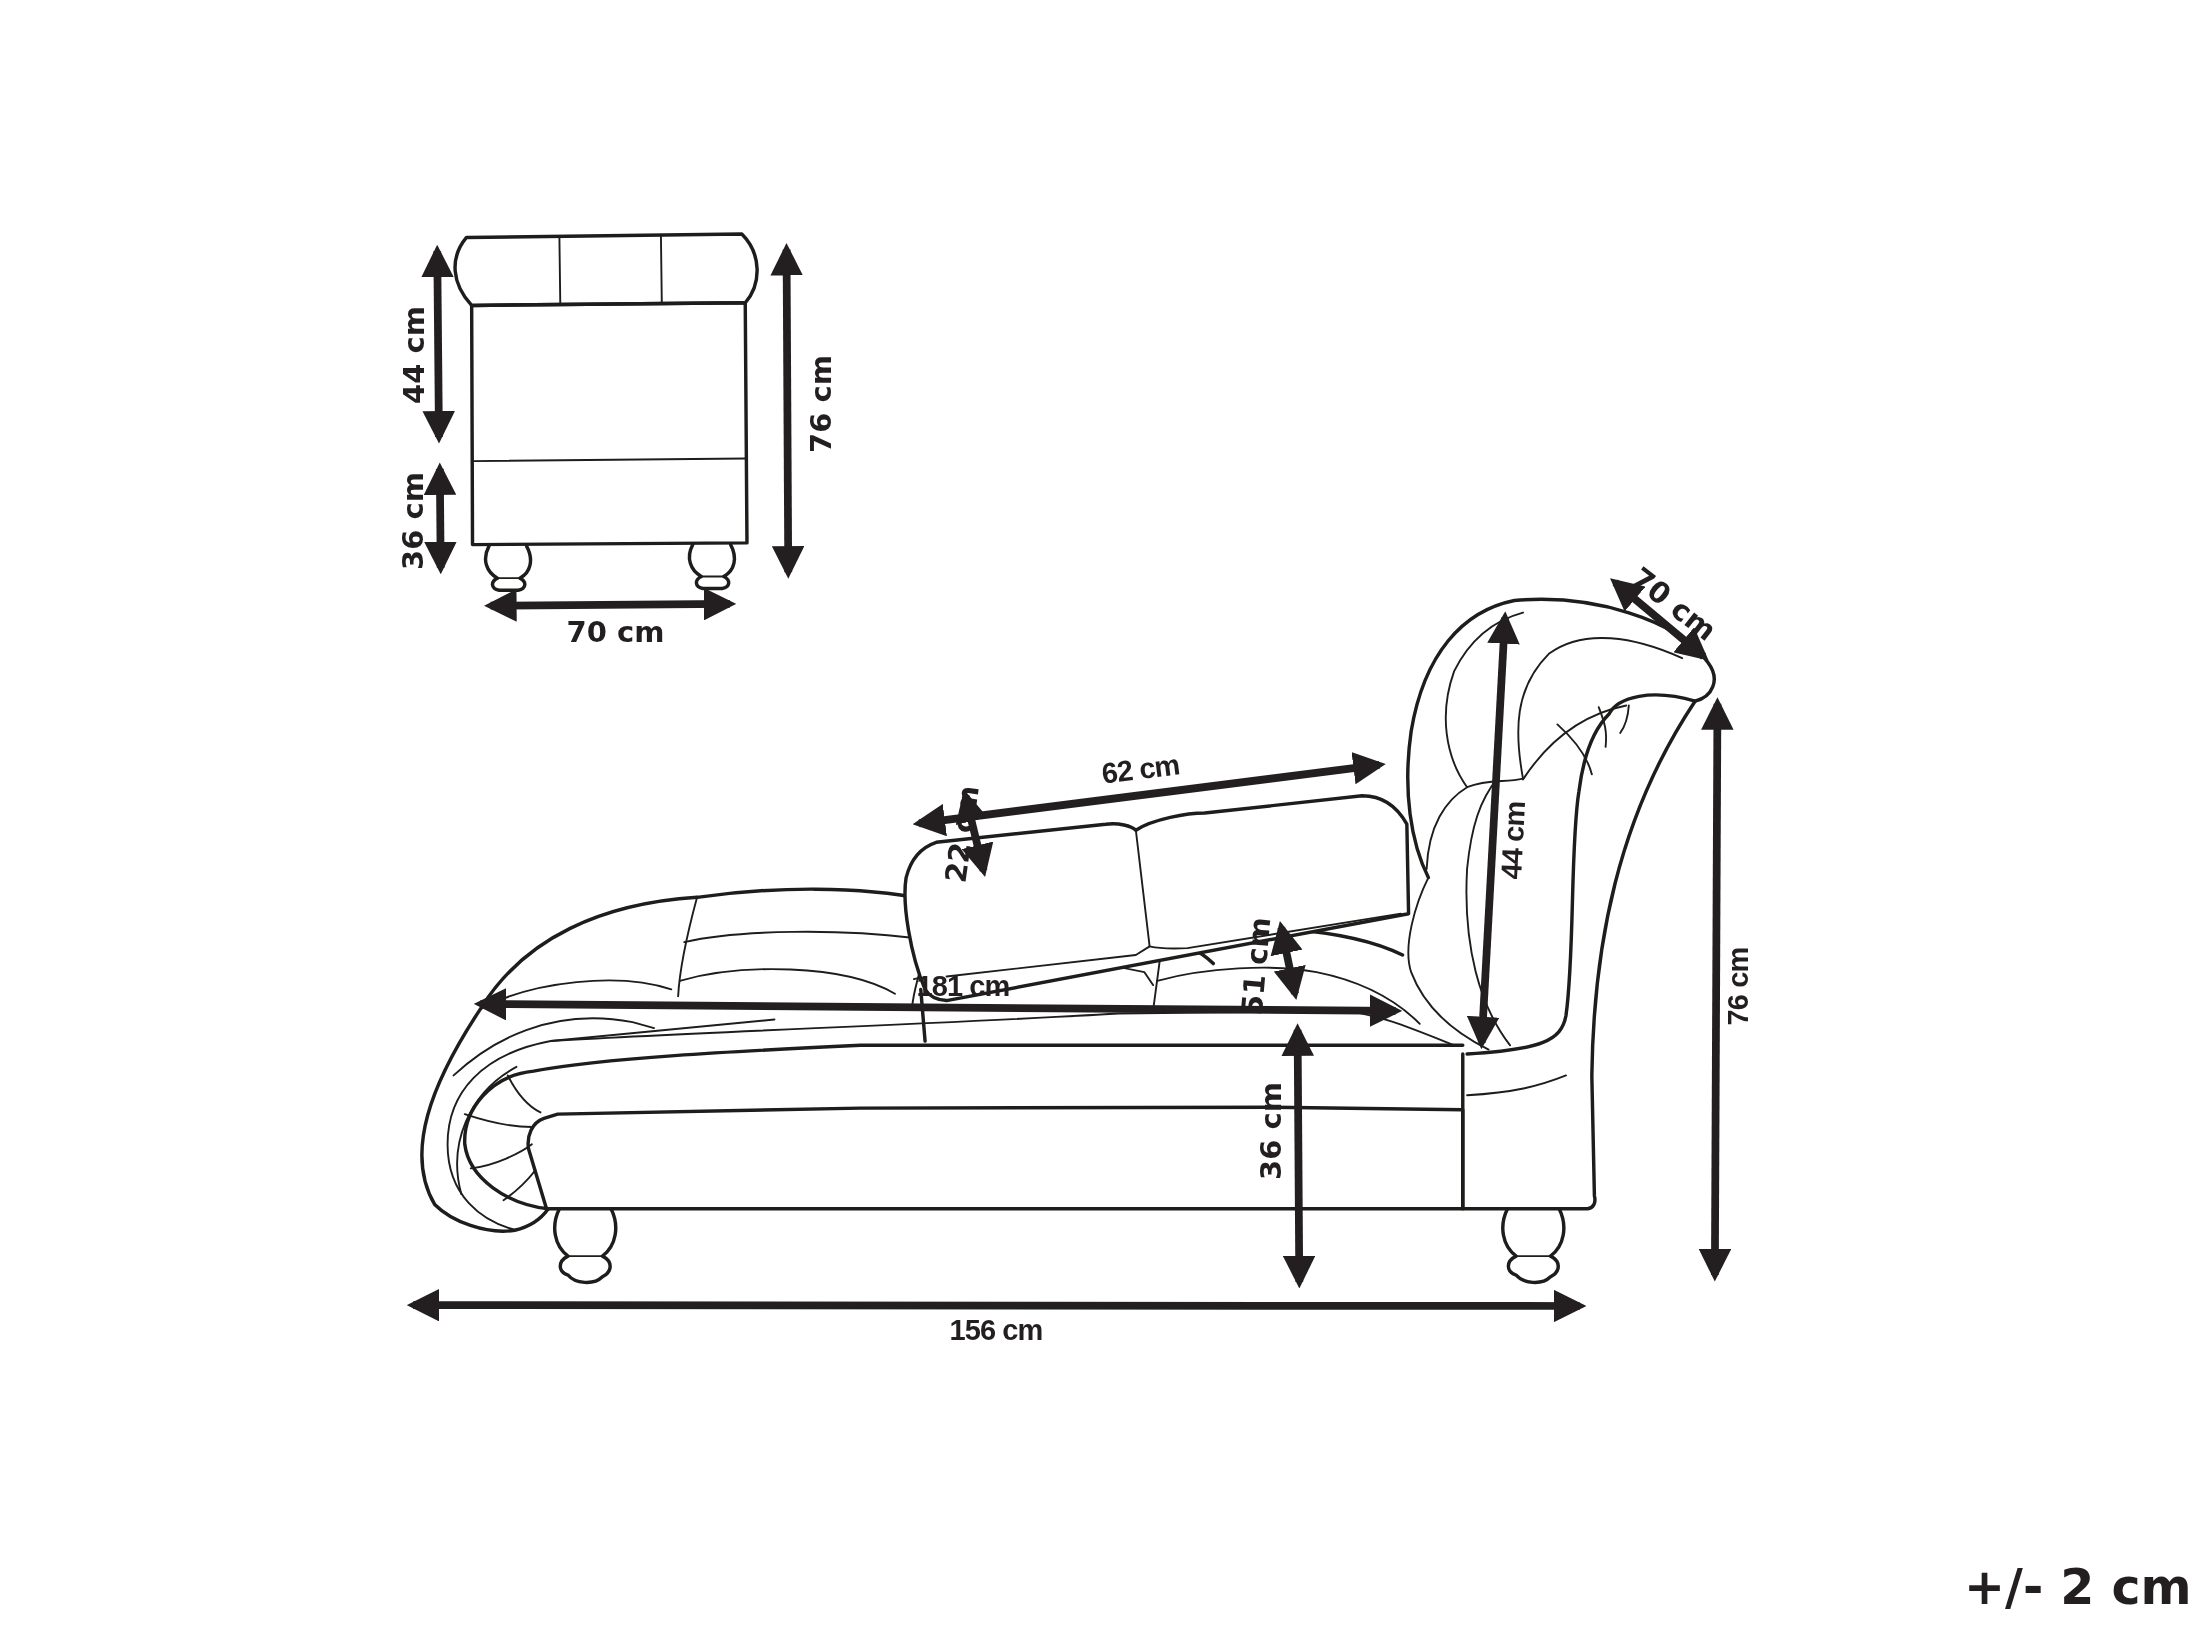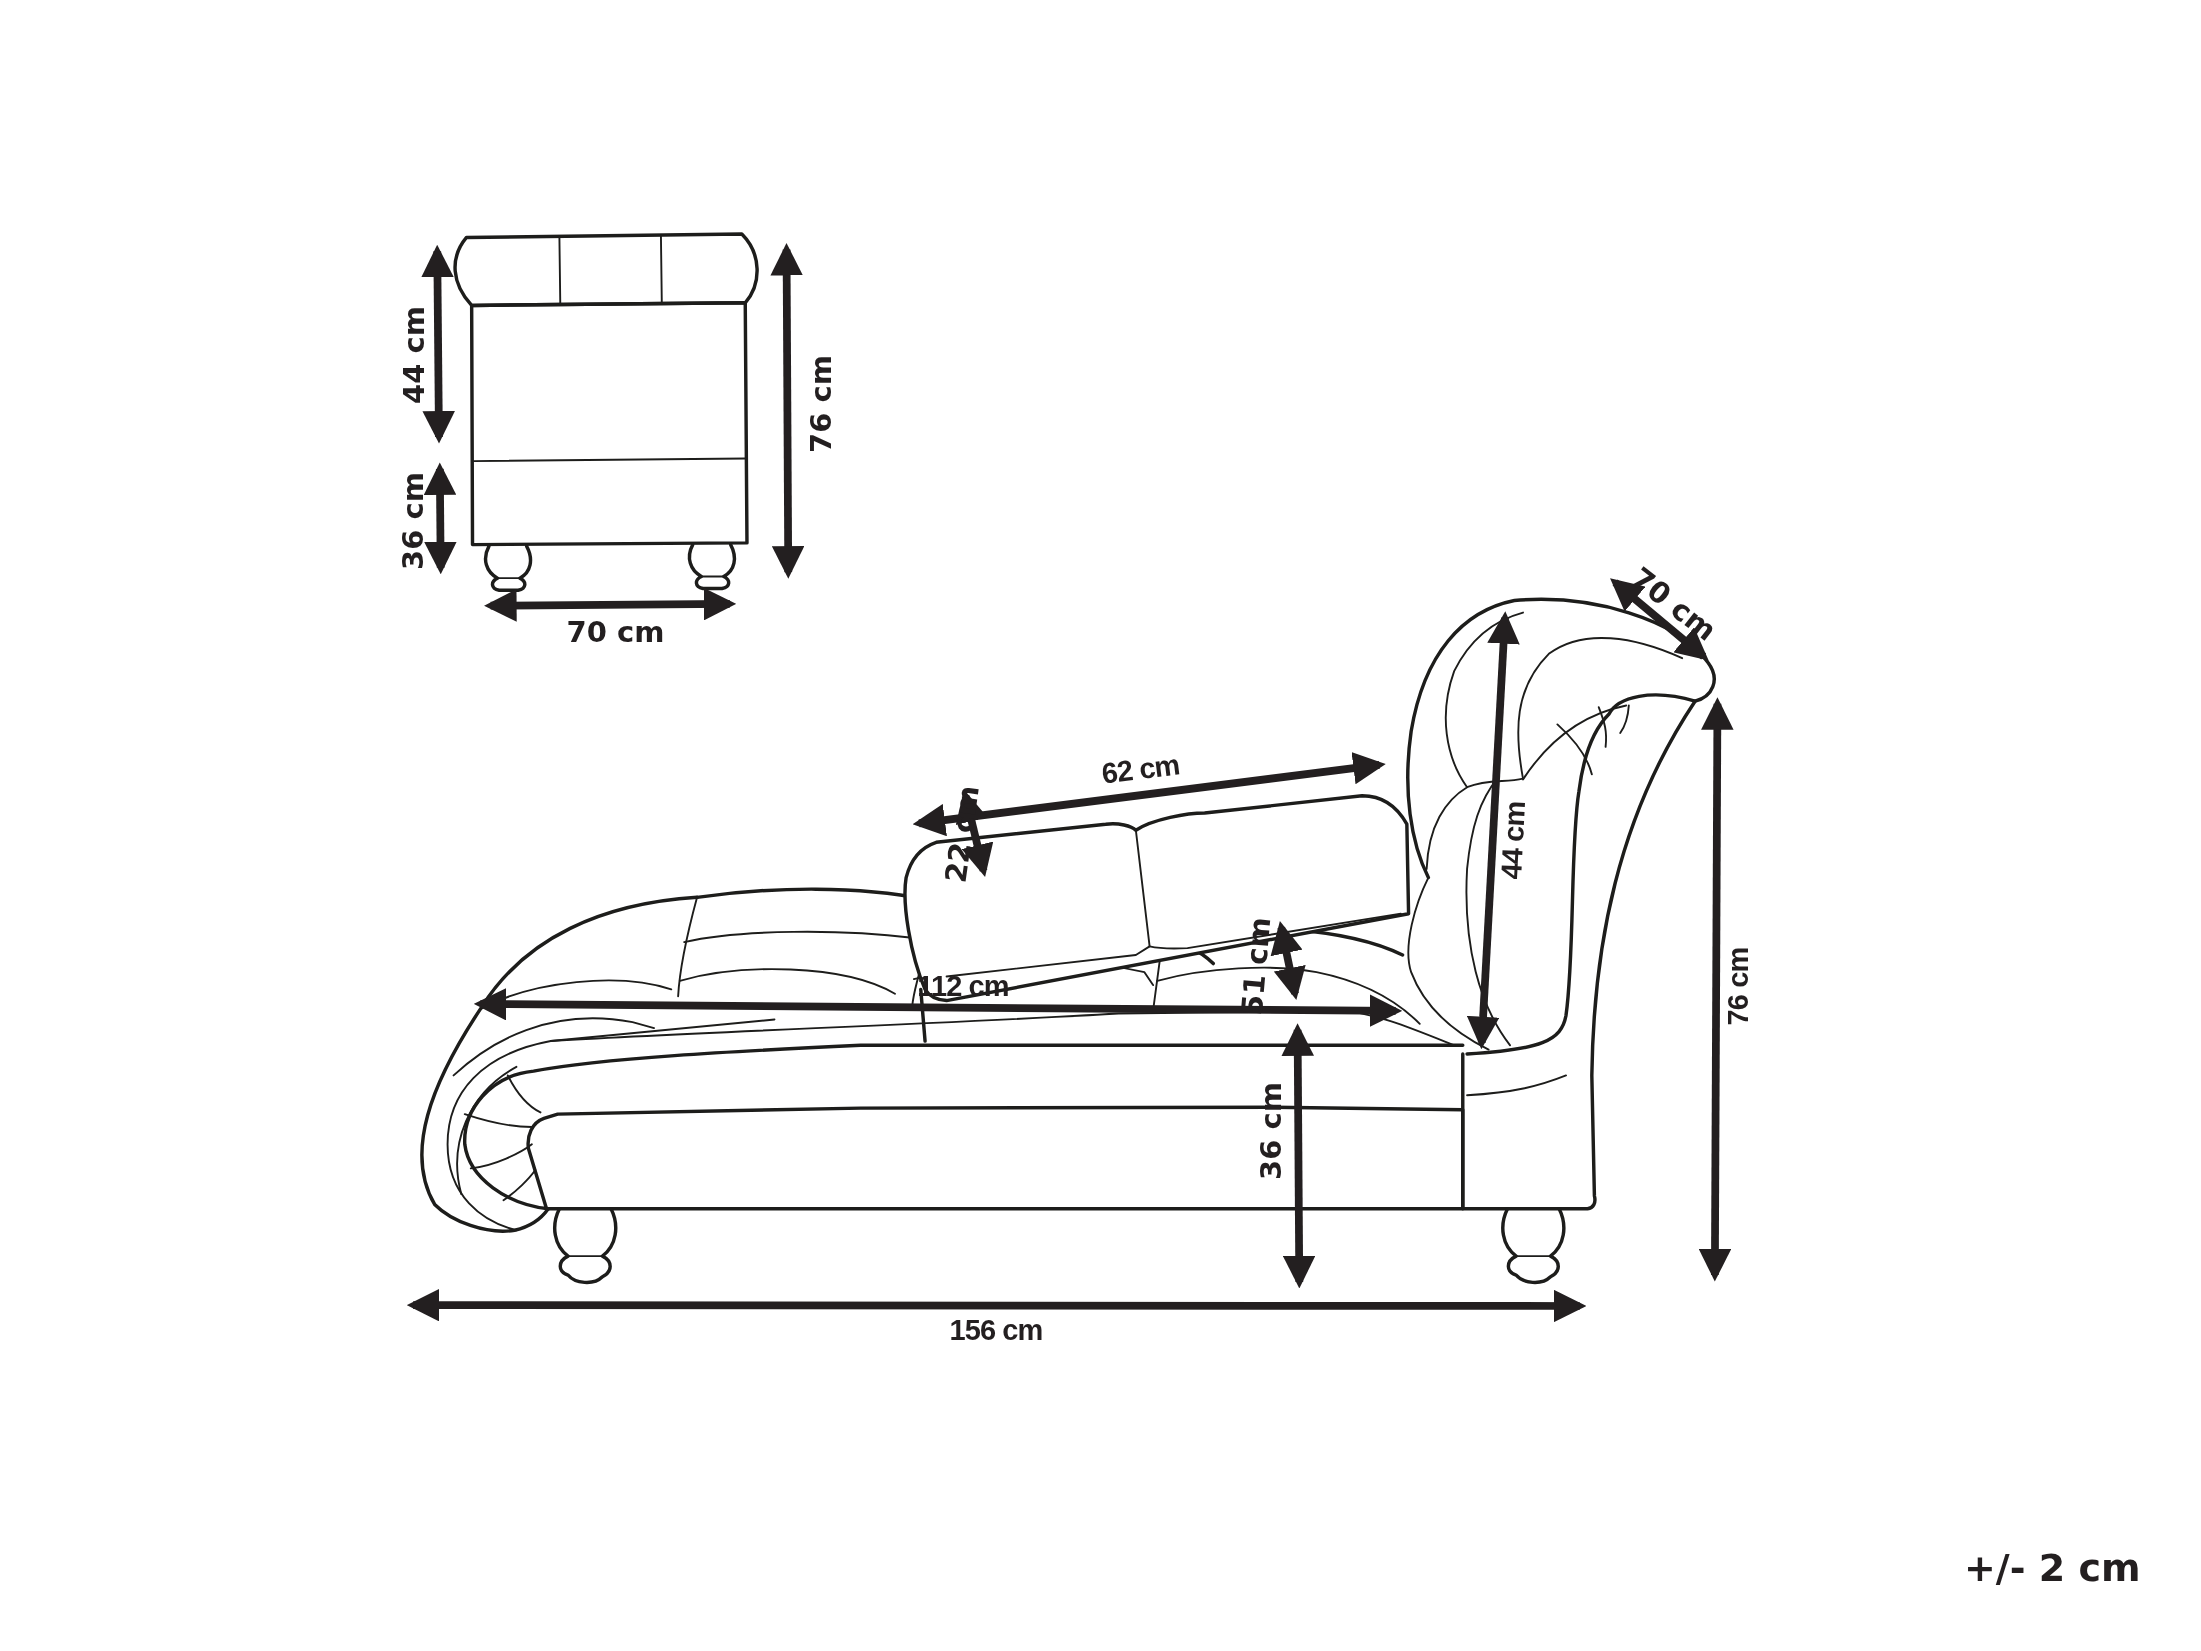--- a/index.html
+++ b/index.html
@@ -14,21 +14,21 @@
     position: absolute;
     font-family: "DejaVu Sans", "Liberation Sans", sans-serif;
     font-weight: bold;
     color: #231f20;
     font-size: 29px;
     line-height: 1;
     white-space: nowrap;
     transform-origin: center center;
   }
   .cond { font-family: "Liberation Sans", "DejaVu Sans", sans-serif; letter-spacing: -0.9px; }
-  .tol { font-size: 38px; }
+  .tol { font-size: 49px; margin-top: 14px; }
 </style>
 </head>
 <body>
 
 <div id="canvas">
   <svg width="2202" height="1651" viewBox="0 0 2559 1919">
     <defs>
       <marker id="ah" viewBox="0 0 10 10" refX="8" refY="5" markerWidth="4.2" markerHeight="4.2" orient="auto-start-reverse">
         <path d="M0,0 L10,5 L0,10 z" class="head"></path>
       </marker>
@@ -125,21 +125,21 @@
 
   
   <div class="lbl" style="left:367px; top:342px; width:95px; text-align:center; transform:rotate(-90deg);">44 cm</div>
   <div class="lbl" style="left:366px; top:508px; width:95px; text-align:center; transform:rotate(-90deg);">36 cm</div>
   <div class="lbl" style="left:774px; top:391px; width:95px; text-align:center; transform:rotate(-90deg);">76 cm</div>
   <div class="lbl" style="left:564px; top:618px; width:103px; text-align:center;">70 cm</div>
 
   
   <div class="lbl cond" style="left:1091px; top:755px; width:99px; text-align:center; transform:rotate(-7deg);">62 cm</div>
   <div class="lbl" style="left:915px; top:821px; width:95px; text-align:center; transform:rotate(-82deg);">22 cm</div>
-  <div class="lbl cond" style="left:905px; top:972px; width:116px; text-align:center;">112 cm</div>
+  <div class="lbl cond" style="left:905px; top:972px; width:116px; text-align:center;">181 cm</div>
   <div class="lbl" style="left:1209px; top:953px; width:95px; text-align:center; transform:rotate(-85deg);">51 cm</div>
   <div class="lbl" style="left:1224px; top:1118px; width:95px; text-align:center; transform:rotate(-90deg);">36 cm</div>
   <div class="lbl cond" style="left:1466px; top:826px; width:95px; text-align:center; transform:rotate(-87deg);">44 cm</div>
   <div class="lbl" style="left:1622px; top:590px; width:103px; text-align:center; transform:rotate(38deg);">70 cm</div>
   <div class="lbl cond" style="left:1691px; top:972px; width:95px; text-align:center; transform:rotate(-90deg);">76 cm</div>
   <div class="lbl cond" style="left:938px; top:1316px; width:116px; text-align:center;">156 cm</div>
 
   
   <div class="lbl tol" style="left:1964px; top:1549px;">+/- 2 cm</div>
 </div>

